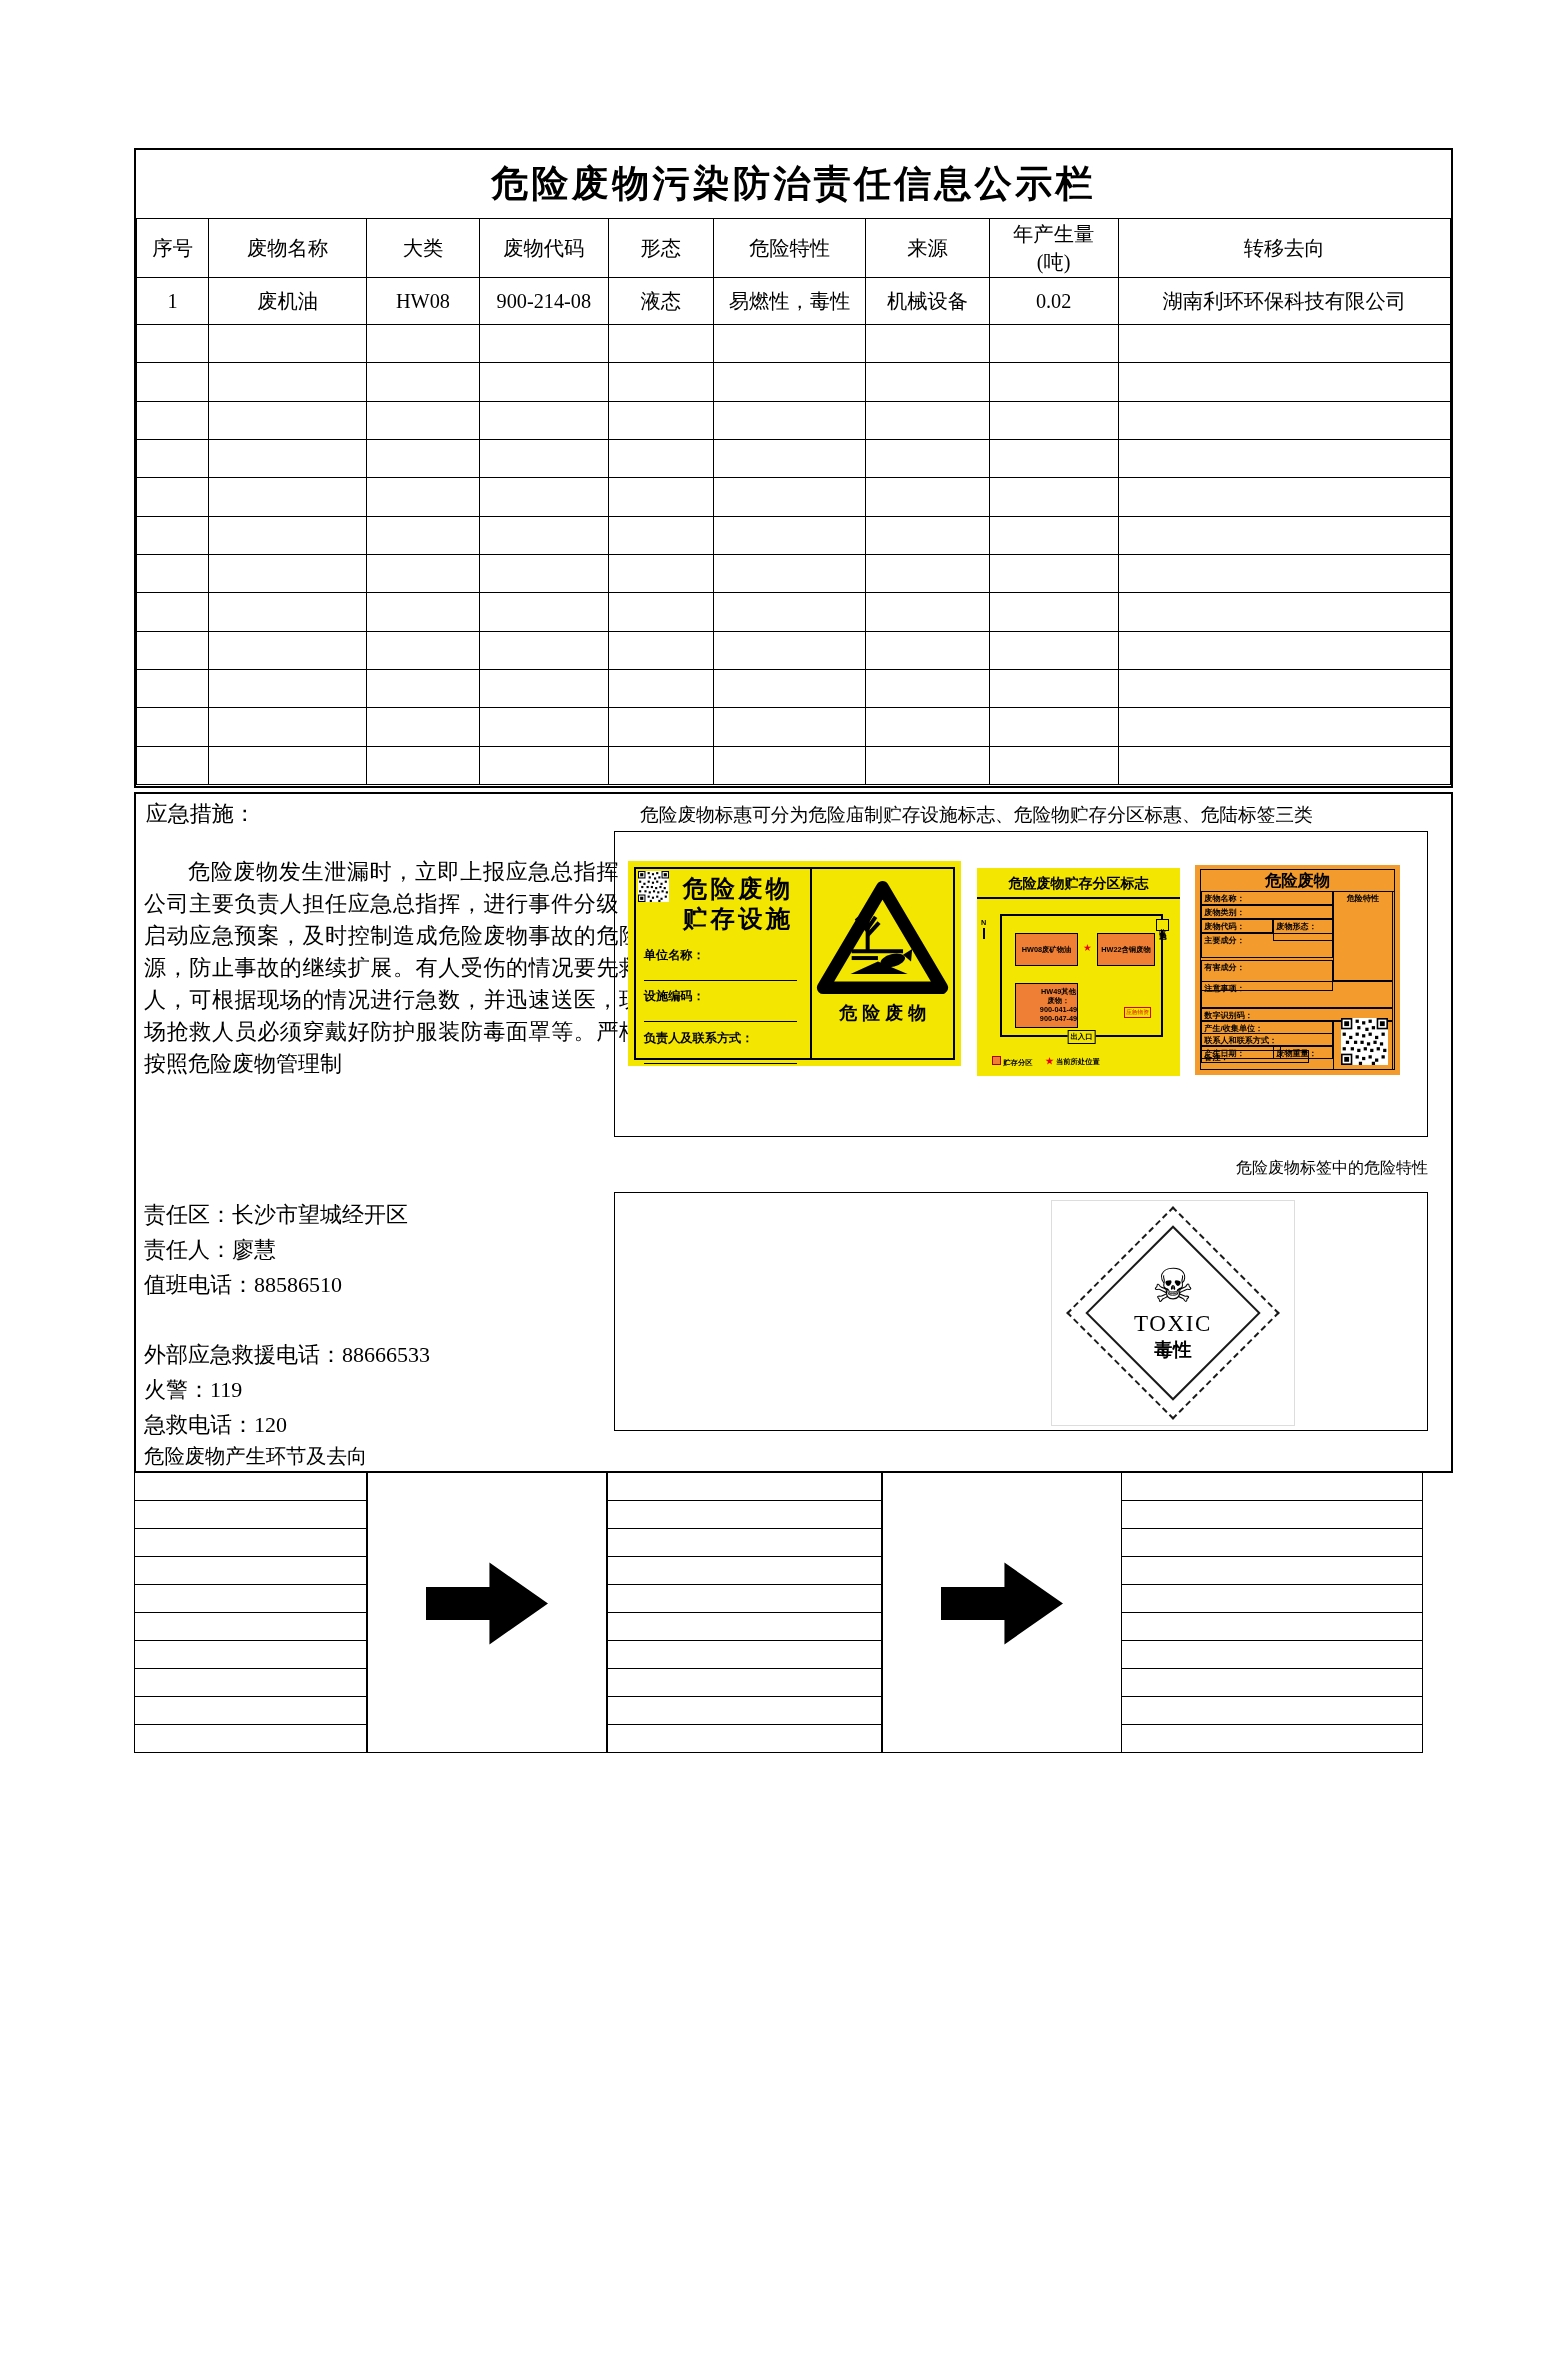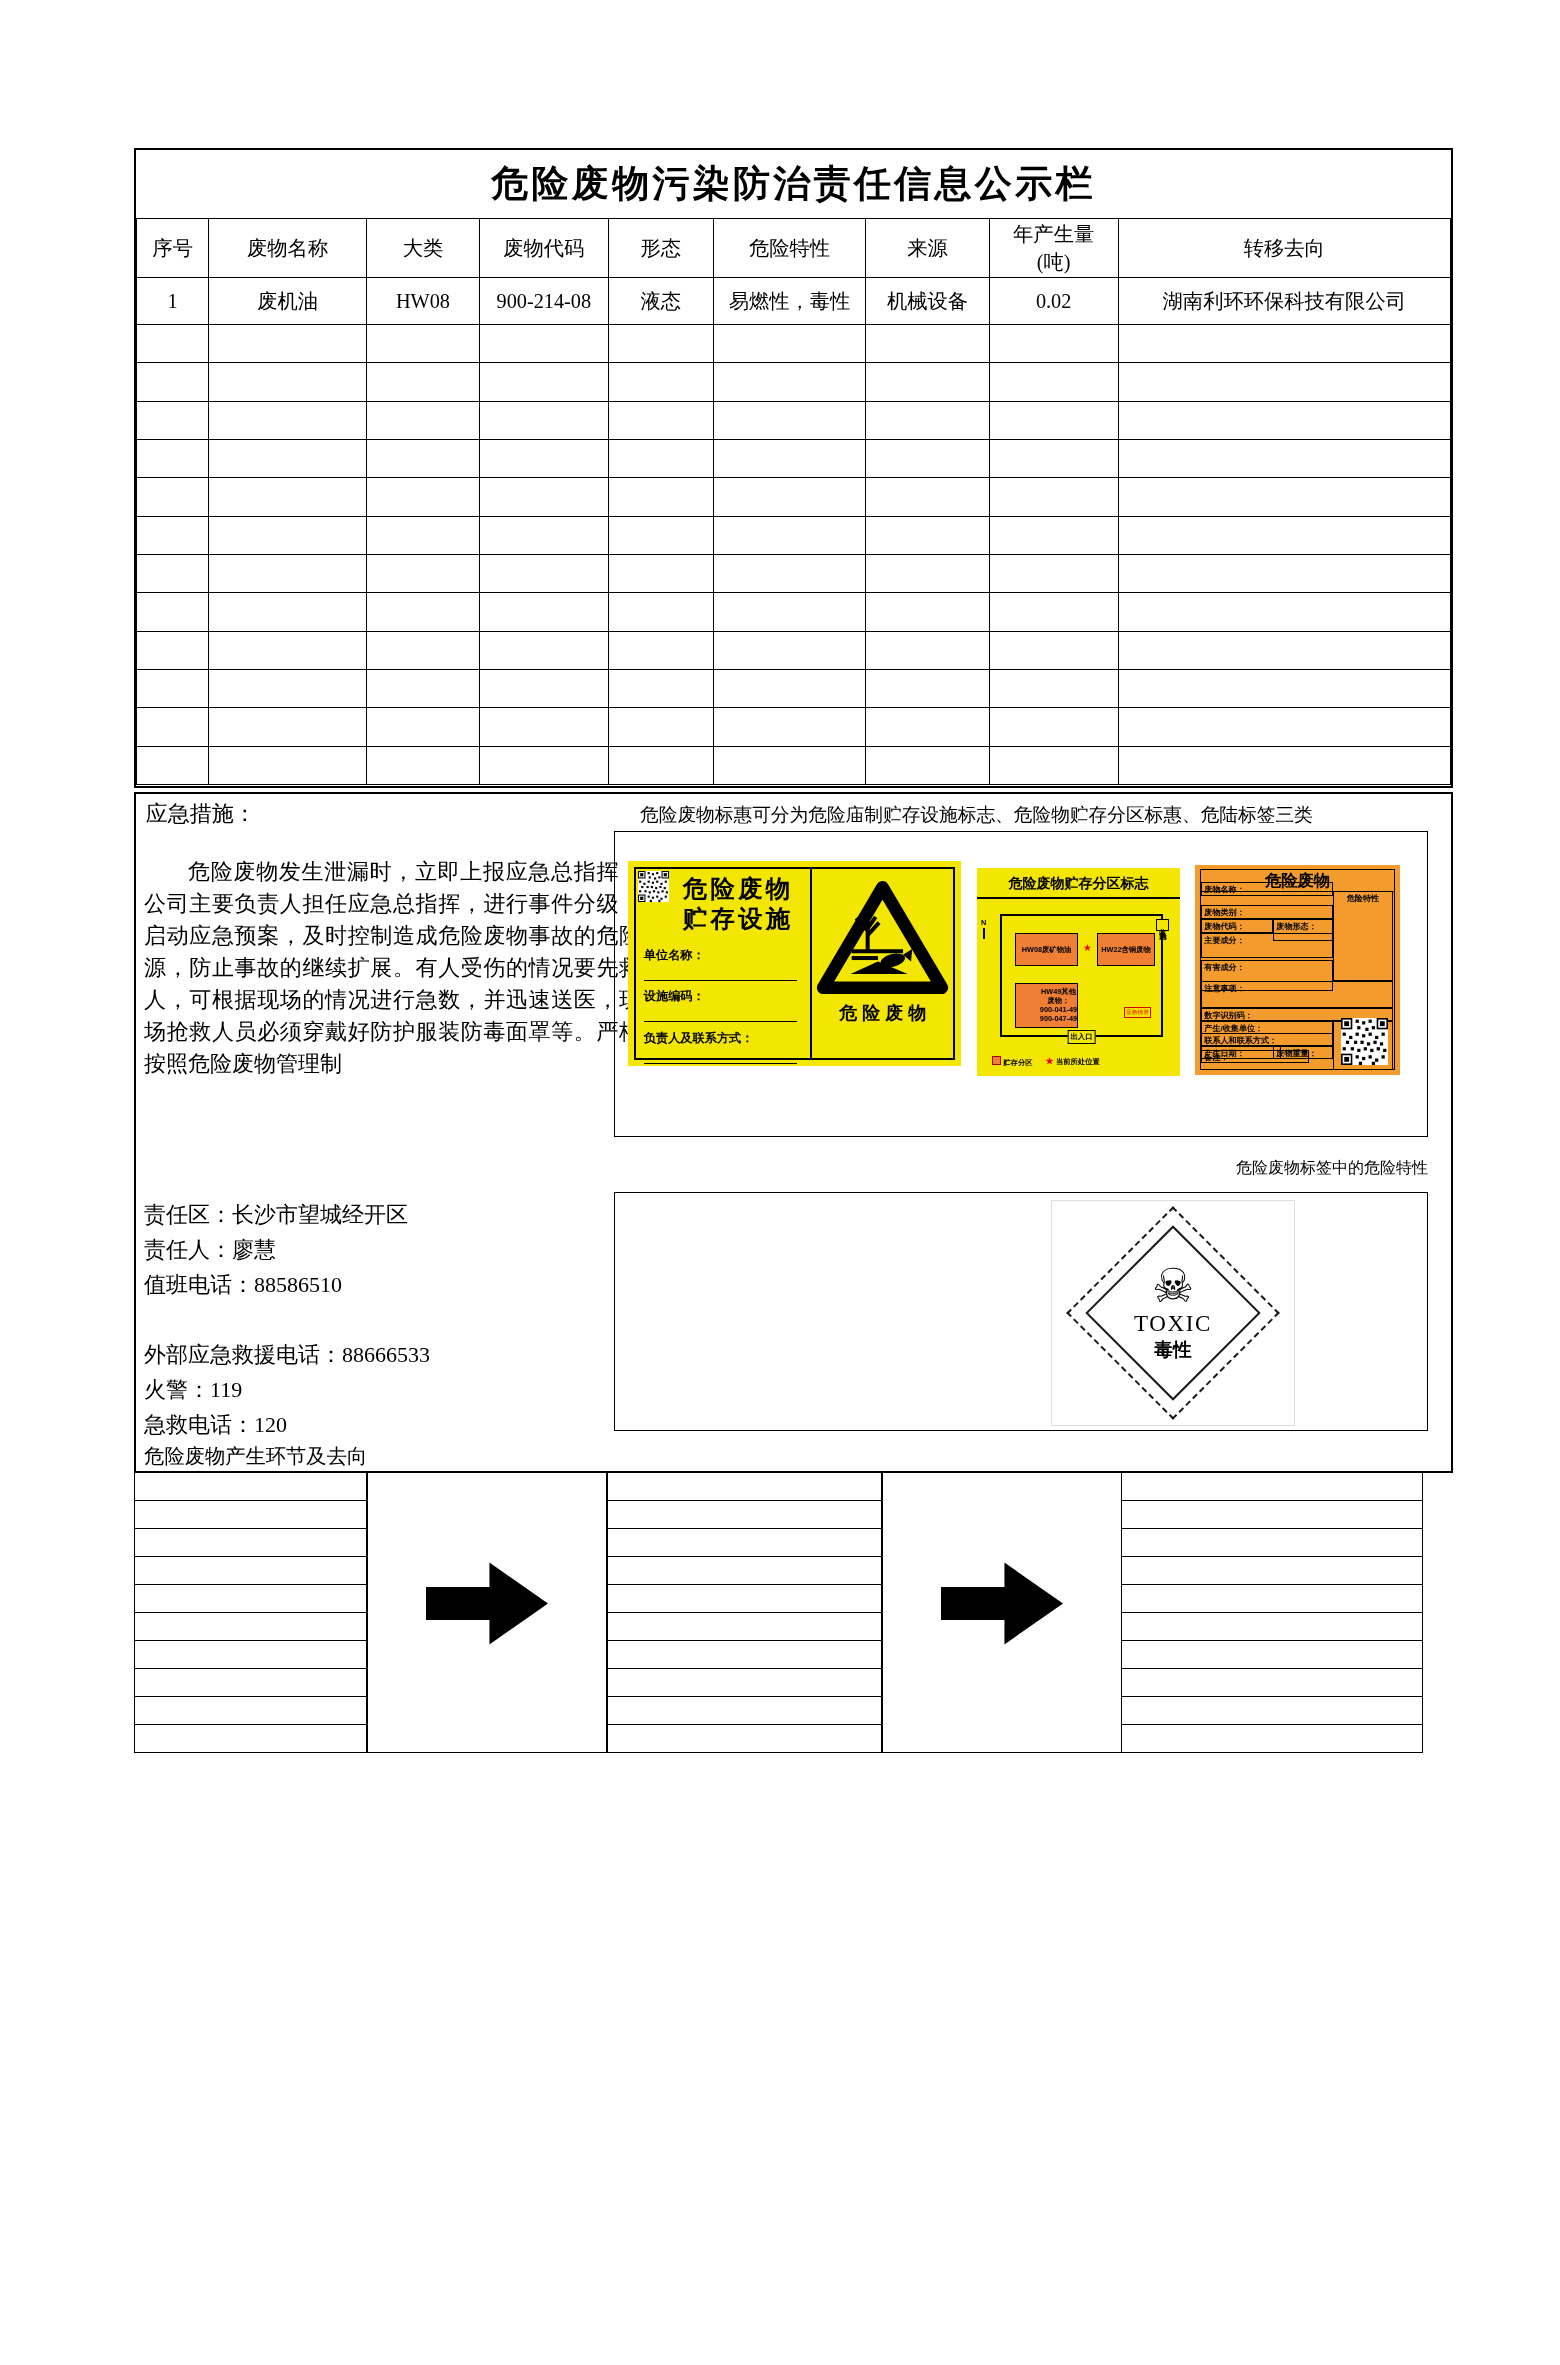--- a/index.html
+++ b/index.html
@@ -421,21 +421,21 @@
         </div>
         <div class="legend">
           <span><span class="lg-sq"></span><span>贮存分区</span></span>
           <span><span class="lg-star">★</span><span>当前所处位置</span></span>
         </div>
       </div>
 
       <div class="hwlabel">
         <div class="hw-inner">
           <div class="hw-title">危险废物</div>
-          <div class="hw-cell" style="left:0;top:12px;width:132px;height:14px">废物名称：</div>
+          <div class="hw-cell" style="left:0;top:21px;width:132px;height:14px">废物名称：</div>
           <div class="hw-cell" style="left:0;top:35px;width:132px;height:14px">废物类别：</div>
           <div class="hw-cell" style="left:0;top:49px;width:72px;height:14px">废物代码：</div>
           <div class="hw-cell" style="left:72px;top:49px;width:60px;height:22px">废物形态：</div>
           <div class="hw-cell" style="left:0;top:63px;width:132px;height:25px">主要成分：</div>
           <div class="hw-cell" style="left:0;top:90px;width:132px;height:31px">有害成分：</div>
           <div class="hw-cell" style="left:132px;top:21px;width:60px;height:90px;text-align:center">危险特性</div>
           <div class="hw-cell" style="left:0;top:111px;width:192px;height:27px">注意事项：</div>
           <div class="hw-cell" style="left:0;top:138px;width:192px;height:13px">数字识别码：</div>
           <div class="hw-cell" style="left:0;top:151px;width:132px;height:12.2px">产生/收集单位：</div>
           <div class="hw-cell" style="left:0;top:163px;width:132px;height:12.2px">联系人和联系方式：</div>

